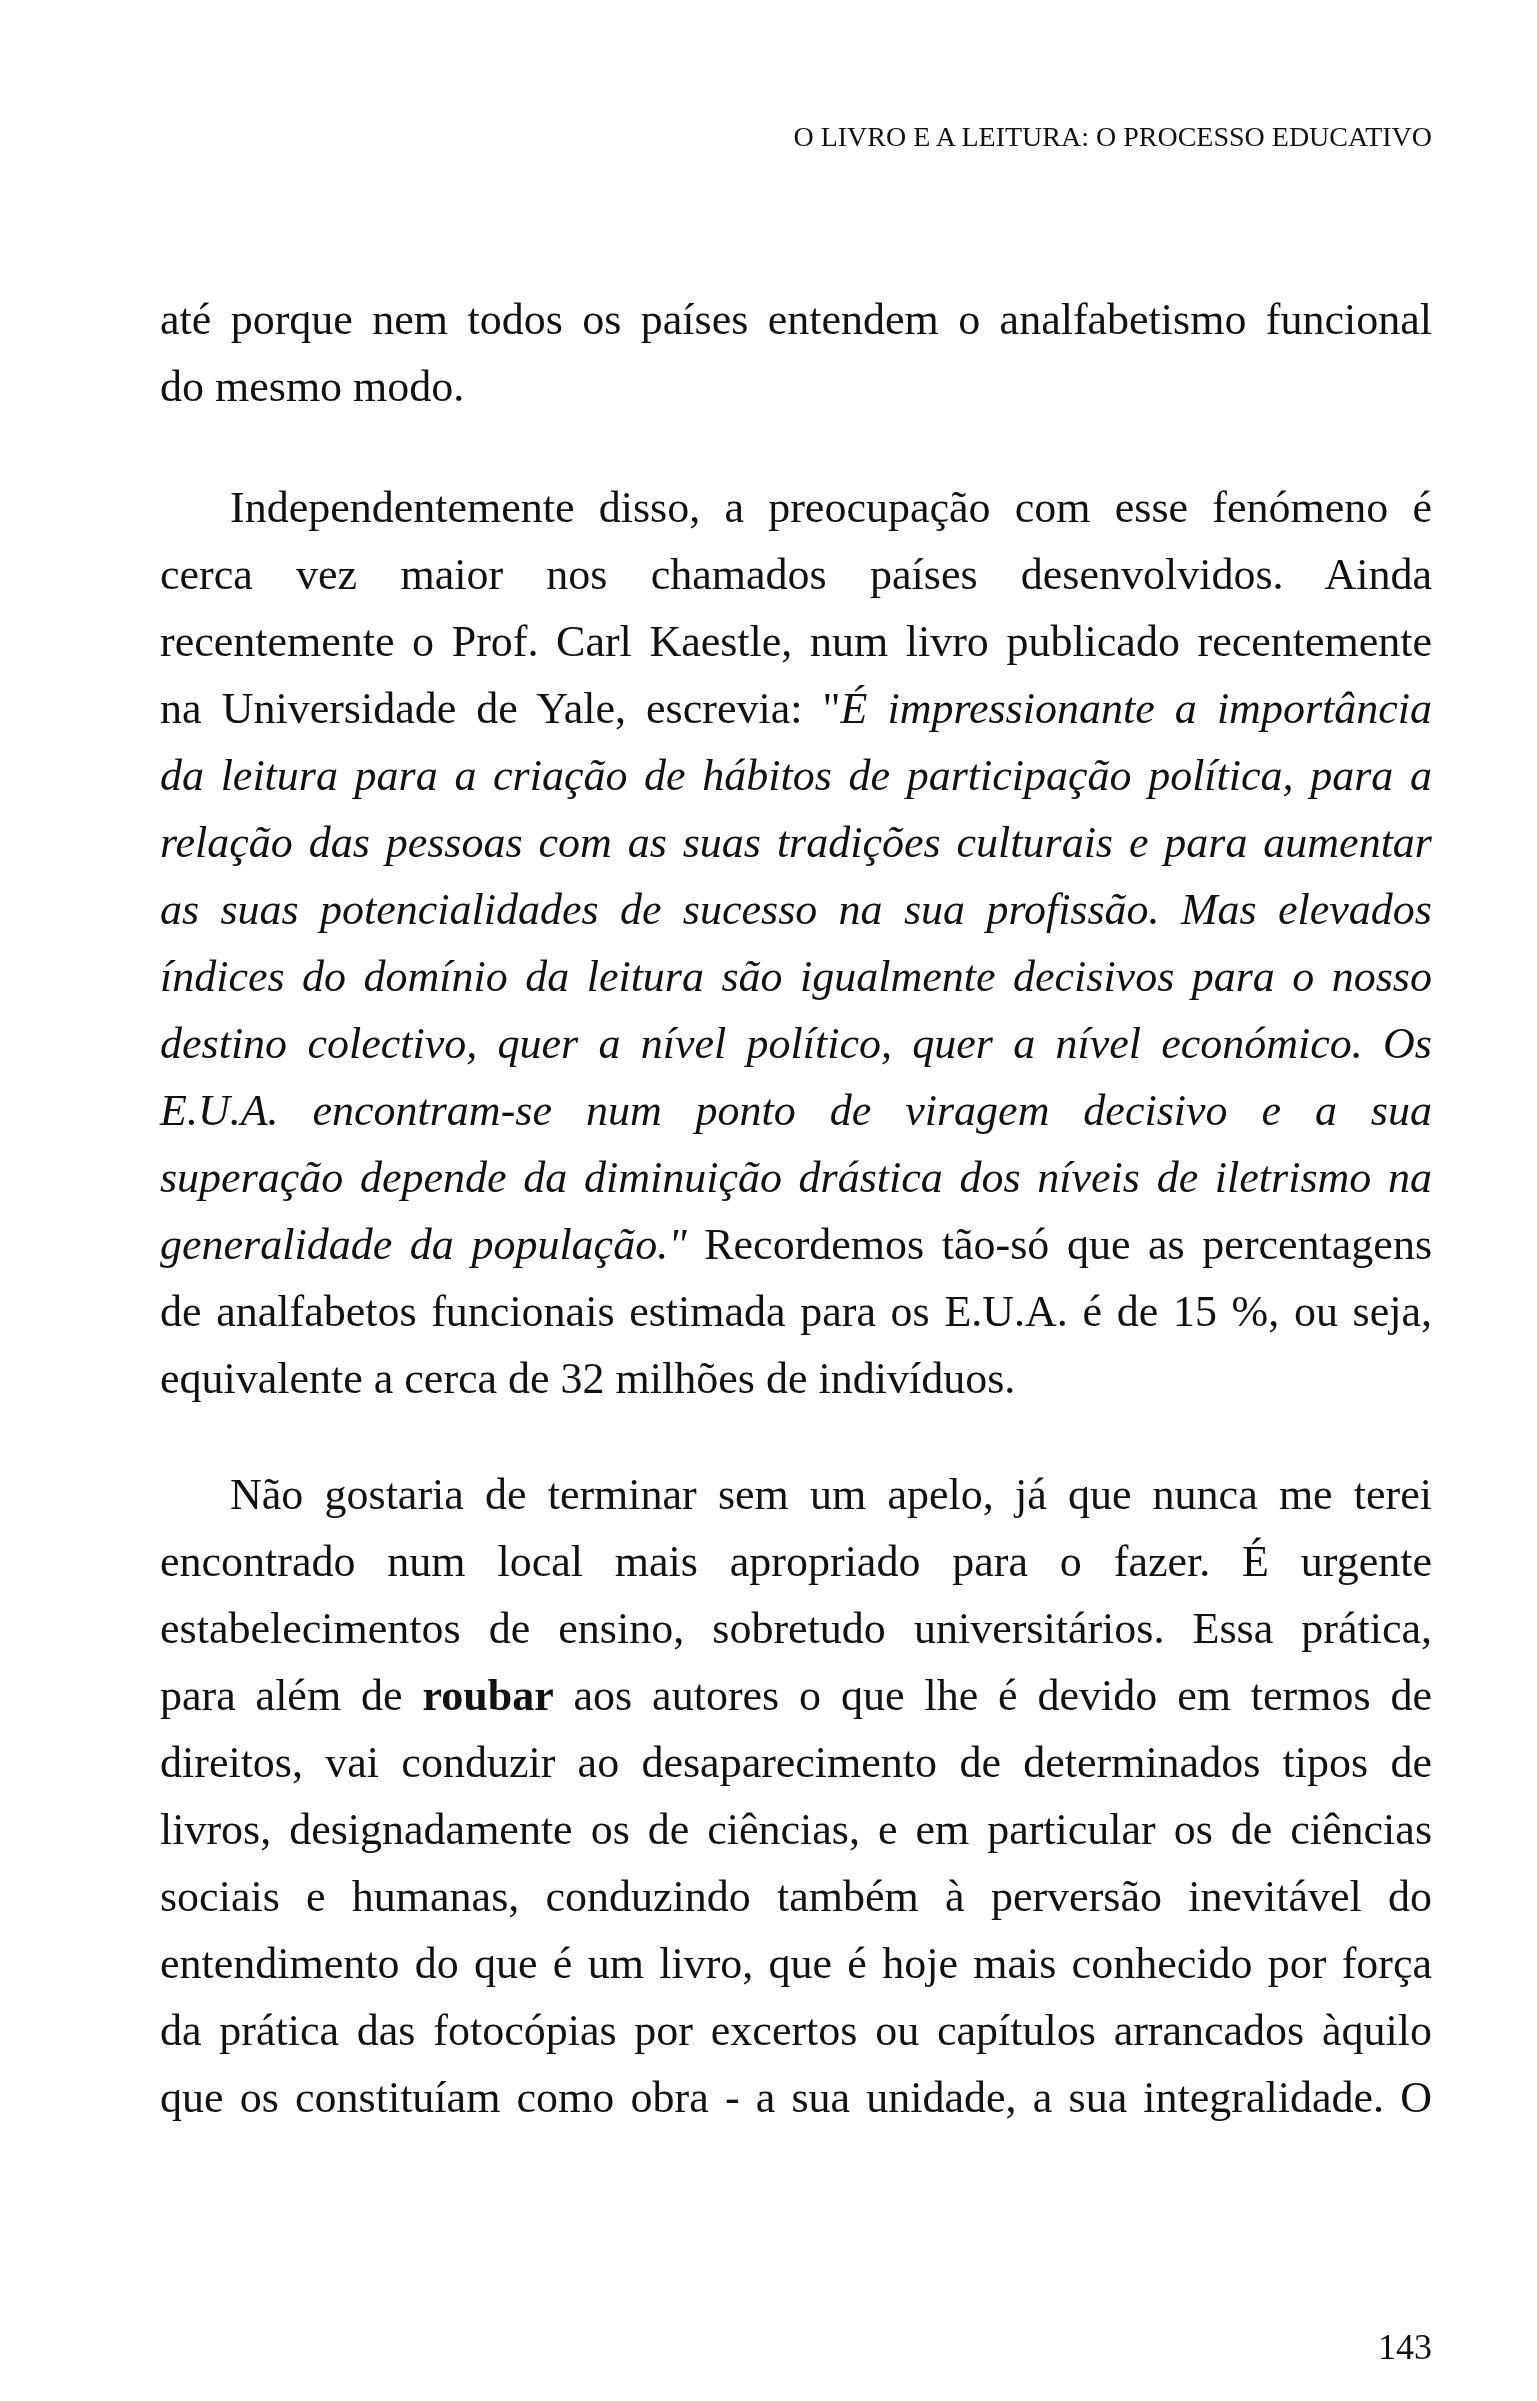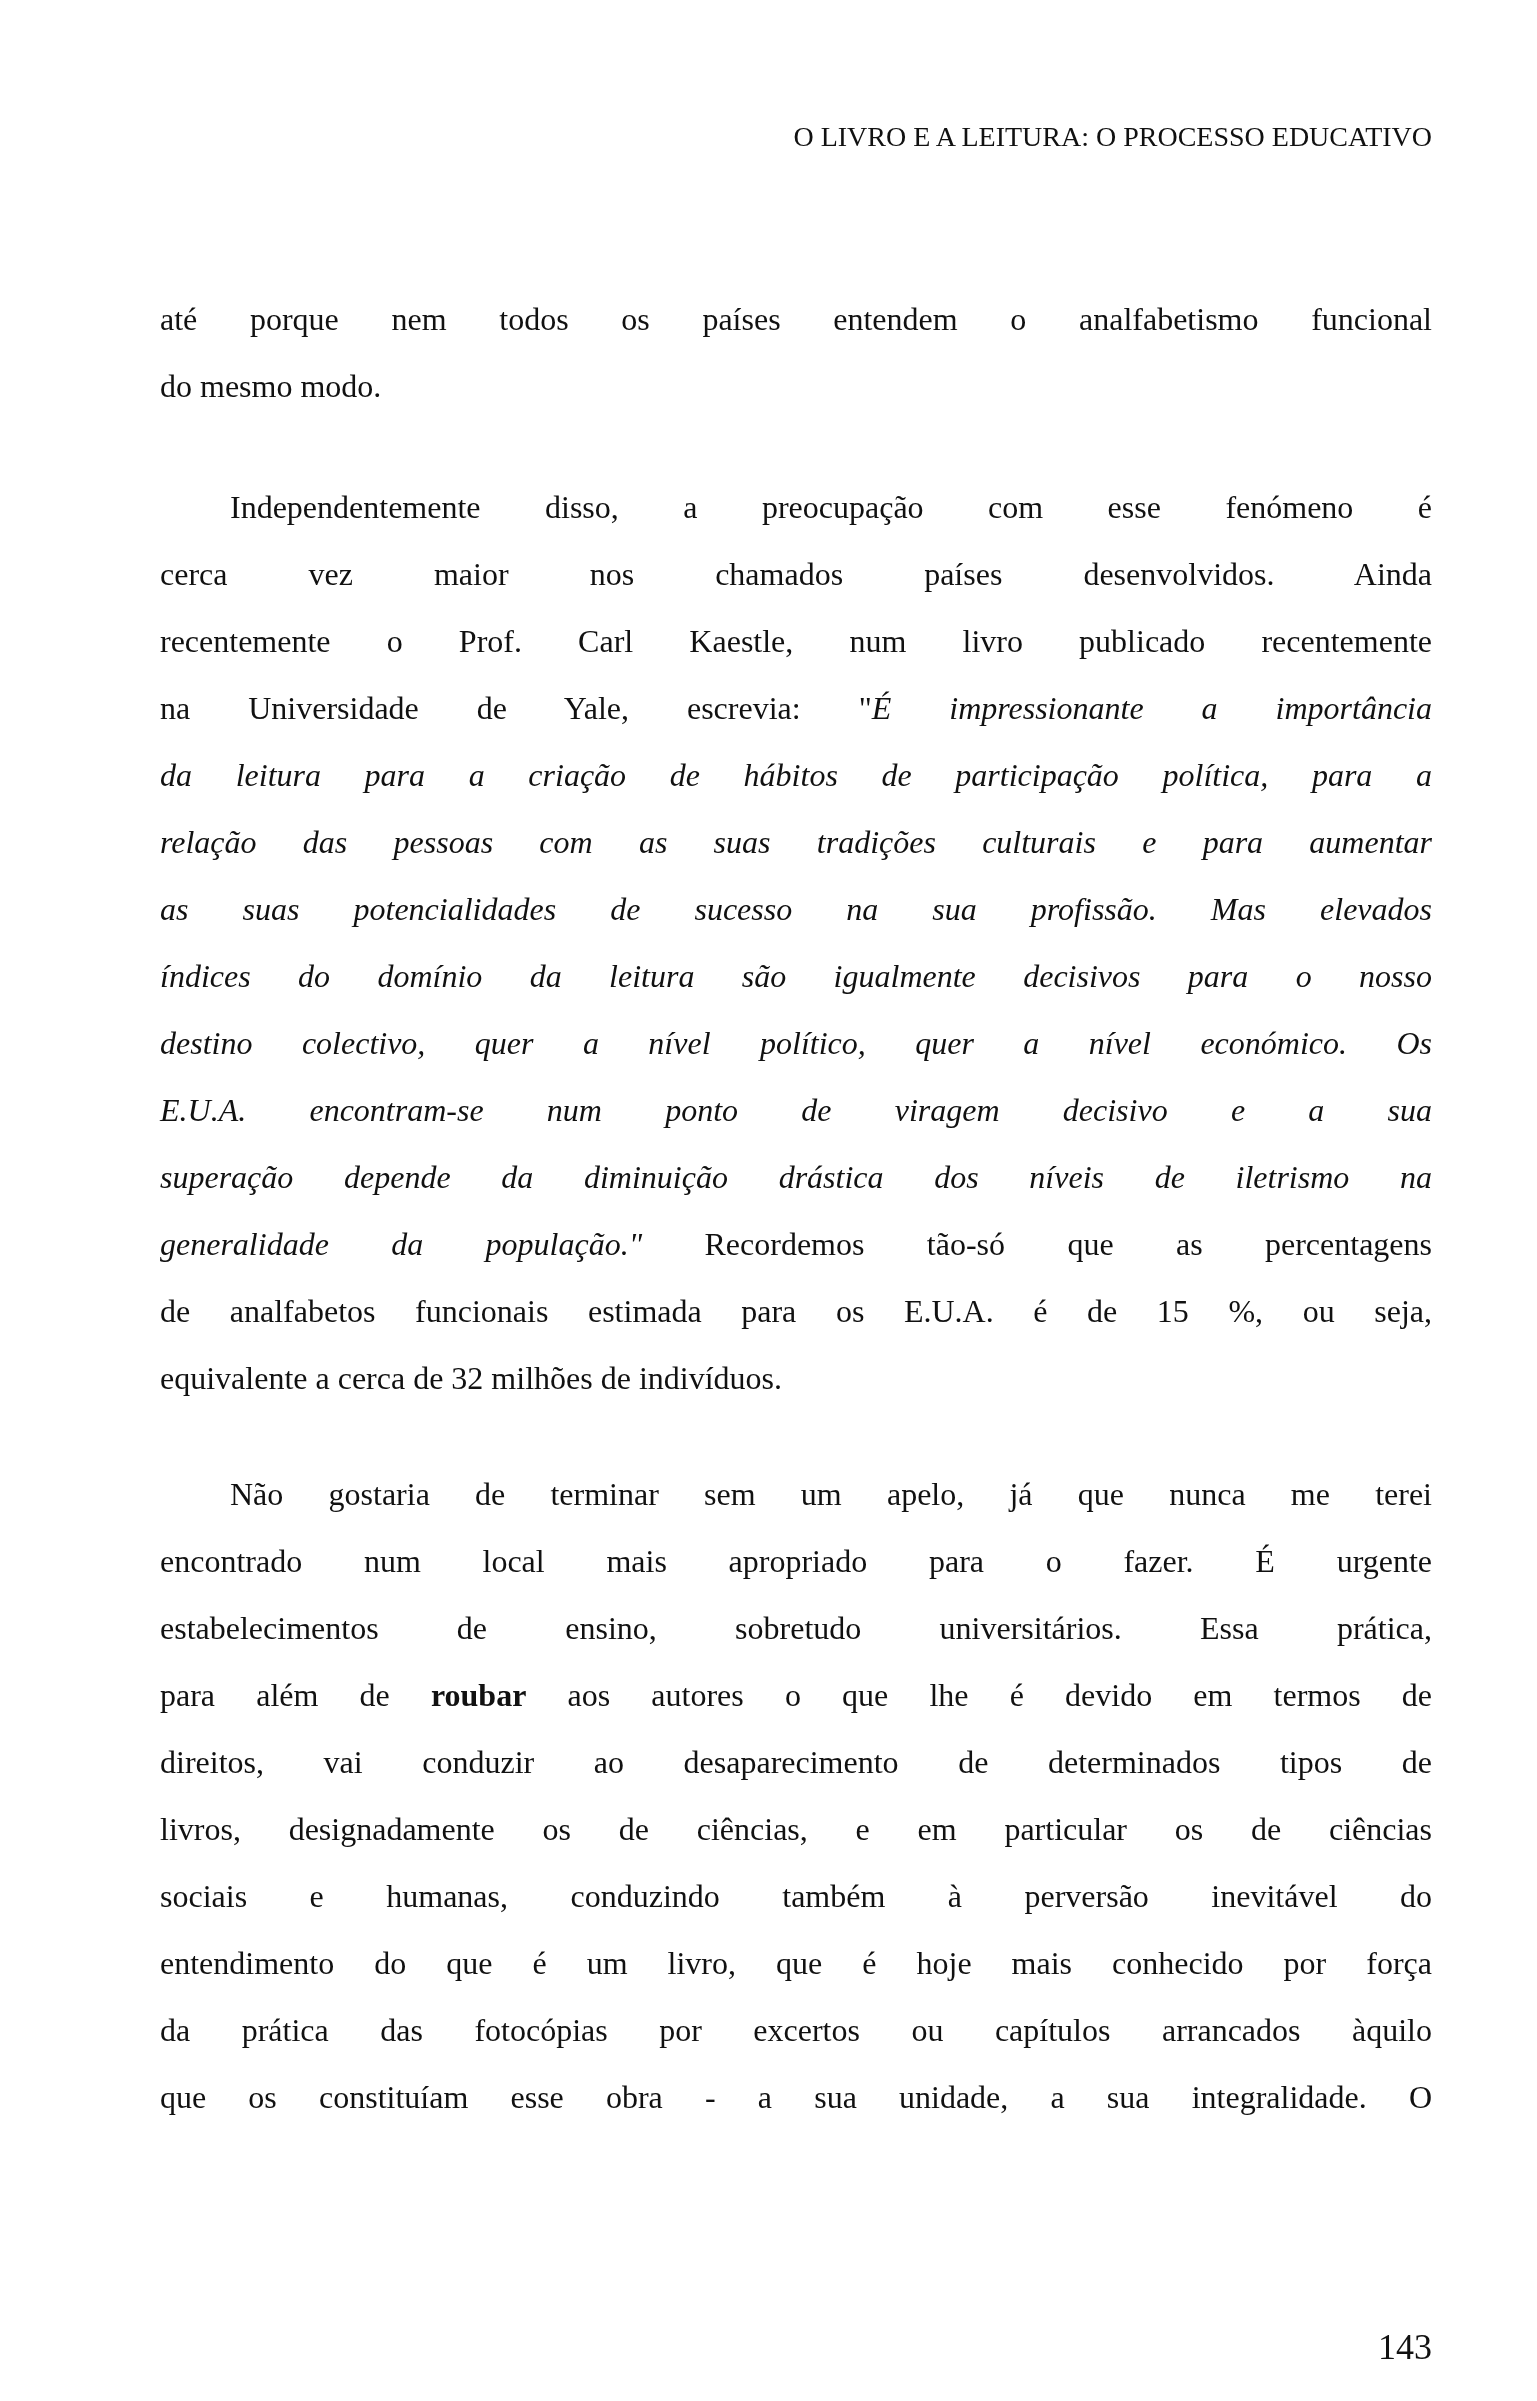--- a/index.html
+++ b/index.html
@@ -22,21 +22,21 @@
       font-size: 28px;
       letter-spacing: 0px;
       color: #111111;
       white-space: nowrap;
       font-family: "Liberation Serif", serif;
     }
     .text-block {
       position: absolute;
       left: 160px;
       width: 1272px;
-      font-size: 32px;
+      font-size: 44px;
       line-height: 67px;
       text-align: justify;
       font-family: "Liberation Serif", serif;
     }
     .line {
       display: block;
       height: 67px;
       white-space: nowrap;
       text-align: justify;
       text-align-last: justify;
@@ -90,17 +90,17 @@
 <div class="text-block para3">
     <span class="line indent"><span>Não gostaria de terminar sem um apelo, já que nunca me terei</span></span>
     <span class="line"><span>encontrado num local mais apropriado para o fazer. É urgente</span></span>
     <span class="line"><span>estabelecimentos de ensino, sobretudo universitários. Essa prática,</span></span>
     <span class="line"><span>para além de </span><strong>roubar</strong><span> aos autores o que lhe é devido em termos de</span></span>
     <span class="line"><span>direitos, vai conduzir ao desaparecimento de determinados tipos de</span></span>
     <span class="line"><span>livros, designadamente os de ciências, e em particular os de ciências</span></span>
     <span class="line"><span>sociais e humanas, conduzindo também à perversão inevitável do</span></span>
     <span class="line"><span>entendimento do que é um livro, que é hoje mais conhecido por força</span></span>
     <span class="line"><span>da prática das fotocópias por excertos ou capítulos arrancados àquilo</span></span>
-    <span class="line"><span>que os constituíam esse obra - a sua unidade, a sua integralidade. O</span></span>
+    <span class="line"><span>que os constituíam como obra - a sua unidade, a sua integralidade. O</span></span>
   </div>
 
 <div class="page-number">143</div>
 
 
 </body></html>

